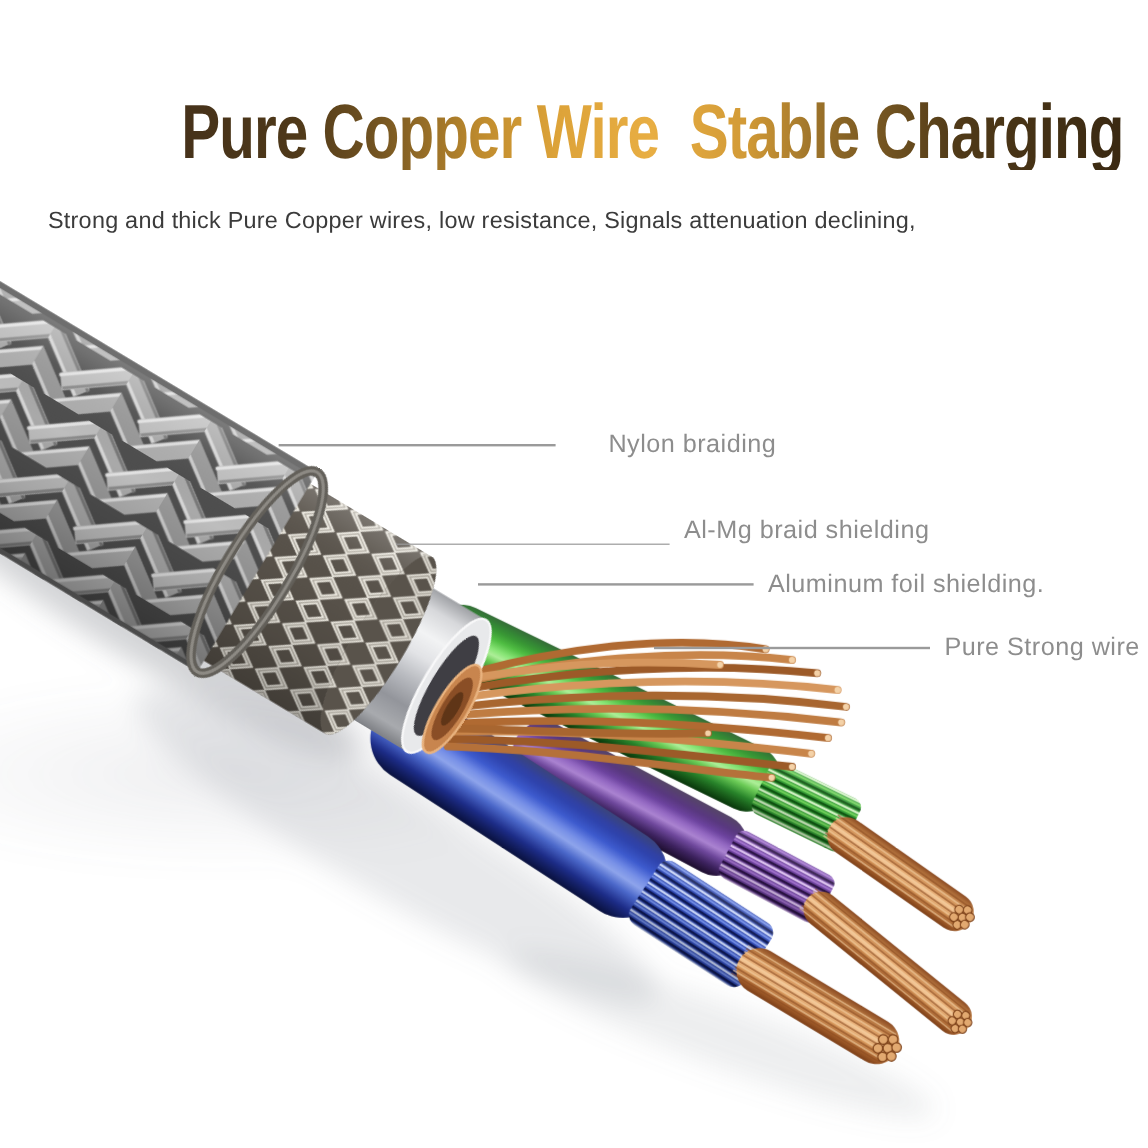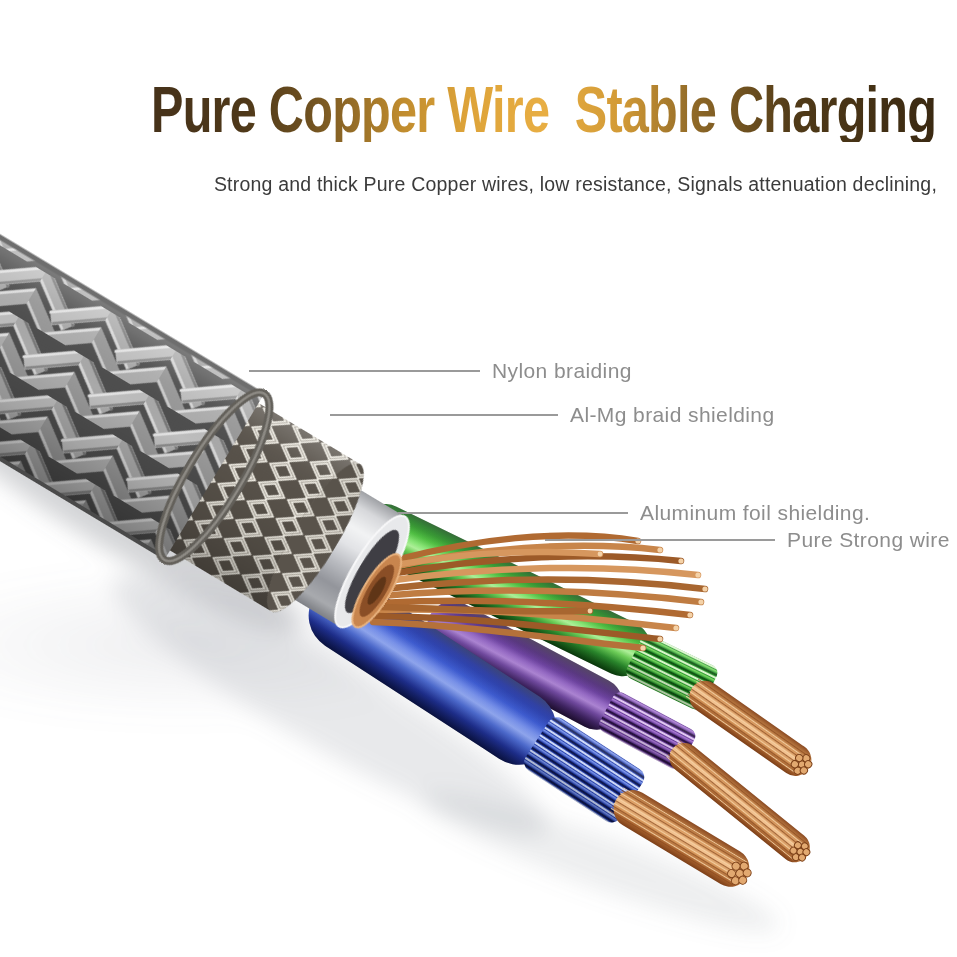--- a/index.html
+++ b/index.html
@@ -1,34 +1,34 @@
 <!DOCTYPE html>
 <html><head>
 <meta charset="utf-8">
 <style>
   * { margin:0; padding:0; box-sizing:border-box; }
   html,body { width:957px; height:957px; background:#ffffff; overflow:hidden;
               font-family:"Liberation Sans", sans-serif; }
   .stage { position:relative; width:957px; height:957px; background:#fff; }
 
   
-  .hero { position:absolute; top:0; left:0; width:937px; text-align:right; z-index:3; }
+  .hero { position:absolute; top:0; left:0; width:937px; text-align:left; z-index:3; }
   .title { margin-top:62px; line-height:1; white-space:pre; }
   .title-inner {
     display:inline-block;
     font-size:64px; font-weight:bold; letter-spacing:-1px;
     transform:scaleX(0.76); transform-origin:center;
     background:linear-gradient(90deg,#46321a 0%,#4e3819 12%,#6e5020 20%,#c08c2e 32%,
                #dda339 40%,#e8ae43 50%,#d29a36 60%,#8a6526 70%,#503a18 82%,#3a2912 100%);
     -webkit-background-clip:text; background-clip:text;
     -webkit-text-fill-color:transparent; color:transparent;
   }
   .subtitle { margin-top:12px; font-size:19.5px; color:#3b3b3b; line-height:1.45;
               letter-spacing:0.2px; }
-  .subtitle span { display:block; }
+  .subtitle span { display:block;padding-left:40px; }
 
   
   .callout { position:absolute; display:flex; align-items:center;
              transform:translateY(-50%); z-index:3; white-space:nowrap; }
   .callout-line { height:1.5px; background:#9a9a9a; margin-right:12px; flex:none; }
   .callout-text { font-size:21px; color:#8d8d8d; letter-spacing:0.4px; }
 
   
   .scene { position:absolute; top:0; left:0; z-index:1; }
 </style>
@@ -296,31 +296,31 @@
 
   <div class="hero">
     <div class="title">
       <span class="title-inner">Pure Copper Wire  Stable Charging</span>
     </div>
     <div class="subtitle">
       <span>Strong and thick Pure Copper wires, low resistance, Signals attenuation declining,</span>
     </div>
   </div>
 
-  <div class="callout" style="left:249px; top:371px;">
+  <div class="callout" style="left:232px; top:371px;gap:32px;">
     <div class="callout-line" style="width:231px;"></div>
     <div class="callout-text">Nylon braiding</div>
   </div>
 
-  <div class="callout" style="left:330px; top:415px;">
+  <div class="callout" style="left:330px; top:442px;align-items:flex-end;">
     <div class="callout-line" style="width:228px;"></div>
     <div class="callout-text">Al-Mg braid shielding</div>
   </div>
 
-  <div class="callout" style="left:398px; top:513px;">
+  <div class="callout" style="left:398px; top:487px;">
     <div class="callout-line" style="width:230px;"></div>
     <div class="callout-text">Aluminum foil shielding.</div>
   </div>
 
   <div class="callout" style="left:545px; top:540px;">
     <div class="callout-line" style="width:230px;"></div>
     <div class="callout-text">Pure Strong wire</div>
   </div>
 
 </div>

